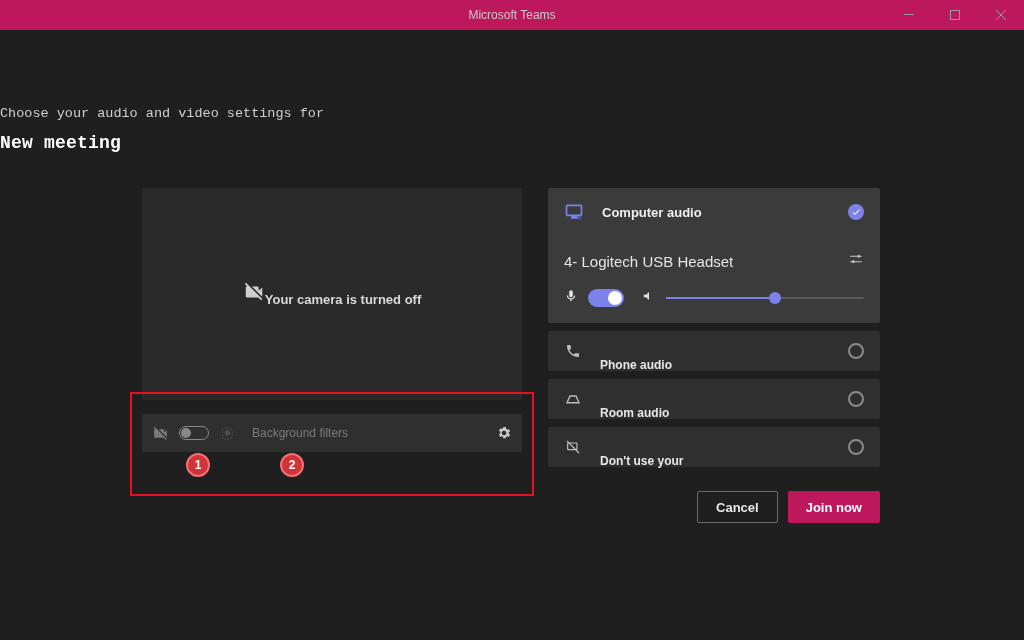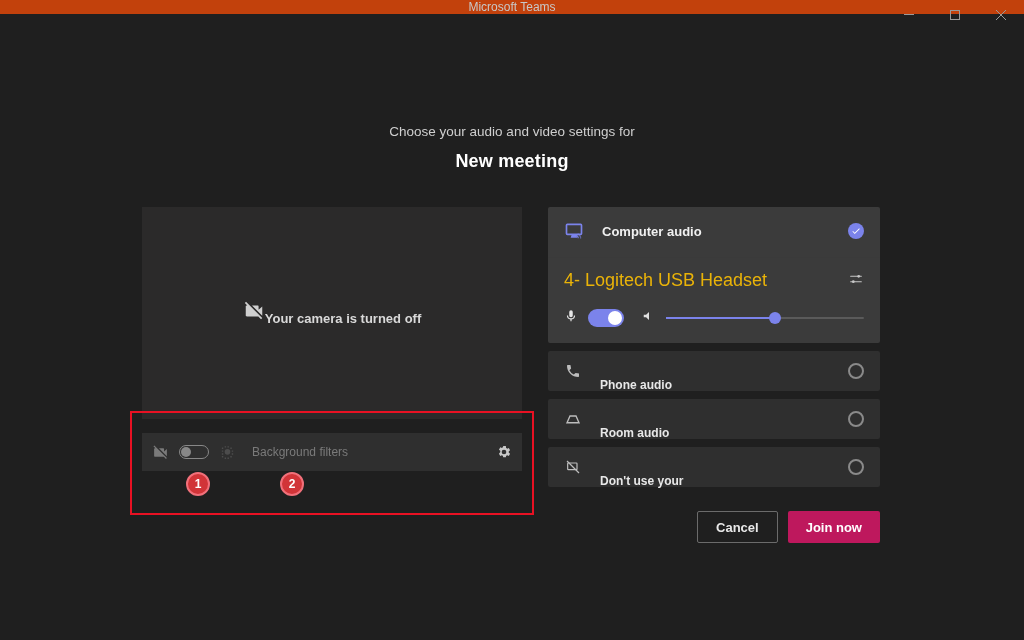--- a/index.html
+++ b/index.html
@@ -7,41 +7,41 @@
       width: 1024px; height: 640px;
       background: #1f1f1f;
       font-family: "Segoe UI", Arial, sans-serif;
       color: #ffffff;
       overflow: hidden;
     }
     .window { width: 100%; height: 100%; background: #1f1f1f; position: relative; }
 
     
     .titlebar {
-      height: 14px;
-      background: #c2410c;
+      height: 30px;
+      background: #be185d;
       display: flex;
       align-items: center;
       justify-content: center;
       position: relative;
     }
     .titlebar .title { font-size: 12px; color: #c8c8c8; }
     .win-controls {
       position: absolute; right: 0; top: 0; height: 30px;
       display: flex;
     }
     .win-btn {
       width: 46px; height: 30px;
       display: flex; align-items: center; justify-content: center;
       color: #9a9a9a;
       font-size: 12px;
     }
 
     
-    .headline { text-align: center; margin-top: 110px; }
+    .headline { text-align: left; margin-top: 76px; font-family: Liberation Mono, monospace; }
     .subhead { font-size: 13.5px; color: #cfcfcf; font-weight: 400; }
     .meeting-title { font-size: 18px; font-weight: 700; margin-top: 12px; letter-spacing: 0.2px; }
 
     
     .stage {
       position: relative;
       width: 740px; margin: 35px auto 0 auto;
       display: flex; gap: 26px;
     }
 
@@ -125,21 +125,21 @@
       display: flex; align-items: center; justify-content: center;
     }
     .check-badge svg { width: 10px; height: 10px; }
     .divider {
       border: none; border-top: 1px solid #3a3a3a; margin: 16px -16px 0 -16px;
     }
     .dev-row {
       display: flex; align-items: center; justify-content: space-between;
       padding: 12px 0 0 0;
     }
-    .dev-label { font-size: 18px; color: #eab308; }
+    .dev-label { font-size: 15px; color: #e5e5e5; }
     .eq-icon { color: #c8c8c8; position:relative;}
     .ctrl-row {
       display: flex; align-items: center; gap: 18px; padding-top: 18px;
     }
     .mic-toggle {
       display: flex; align-items: center; gap: 10px;
     }
     .switch-on {
       width: 36px; height: 18px; border-radius: 10px;
       background: #7b83eb; display: flex; align-items: center; justify-content: flex-end;

